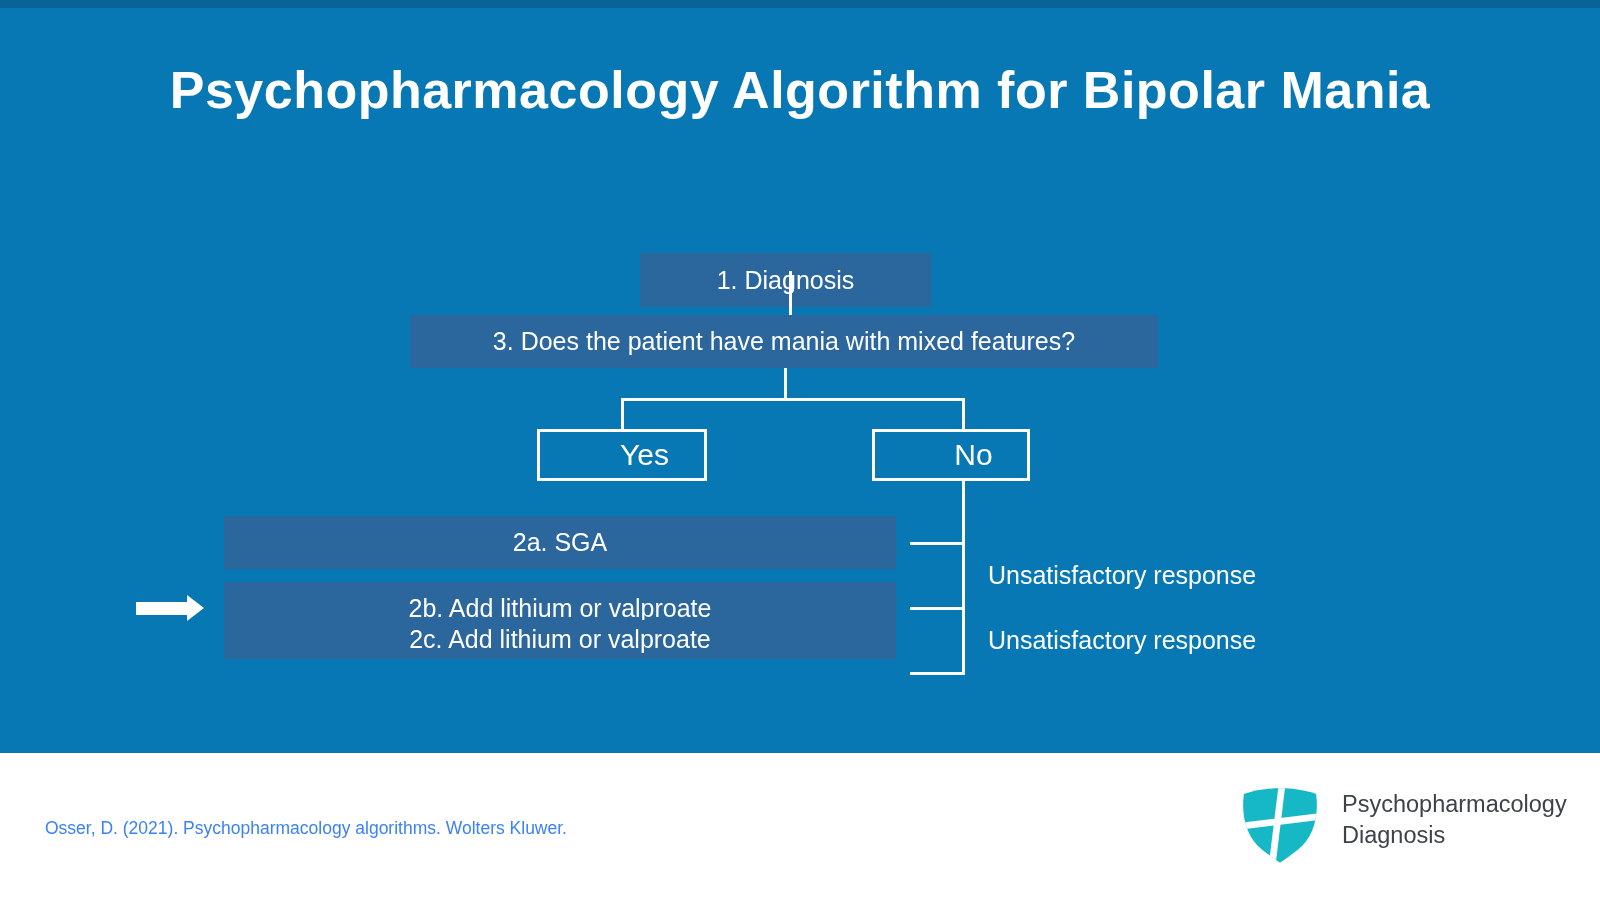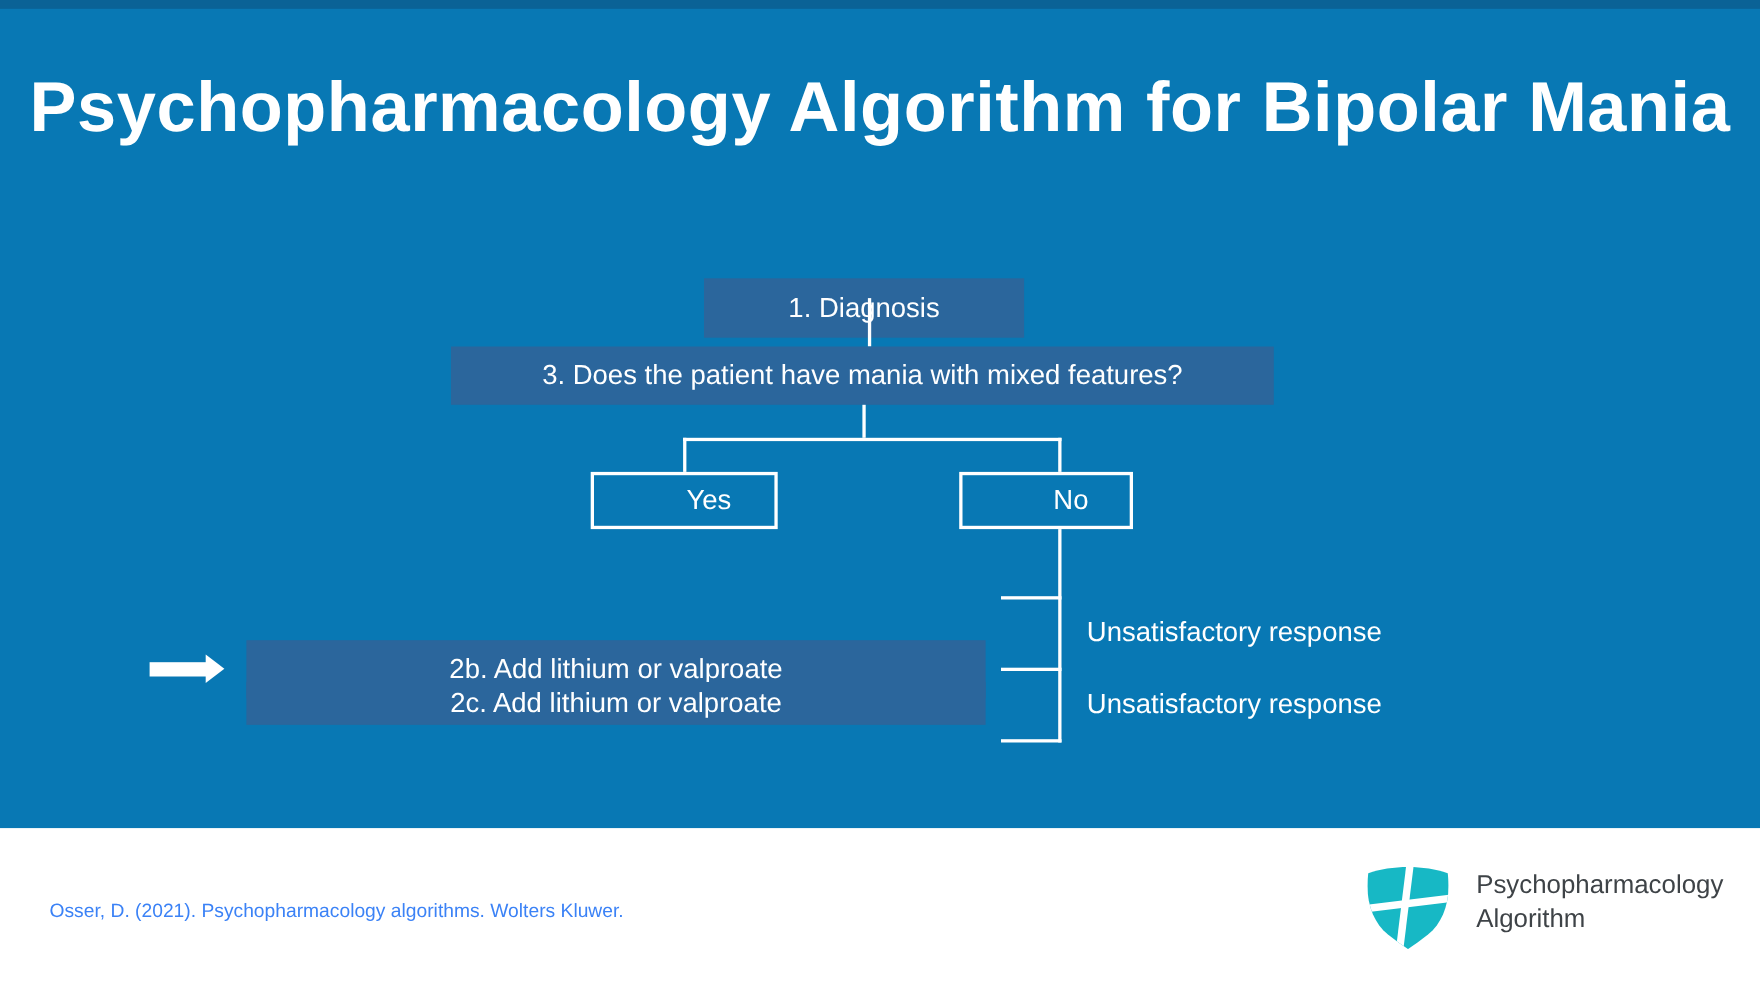--- a/index.html
+++ b/index.html
@@ -29,41 +29,41 @@
     height: 8px;
     background: #0a6296;
   }
 
   .slide-title {
     position: absolute;
     left: 0; top: 60px;
     width: 1600px;
     text-align: center;
     color: #ffffff;
-    font-size: 64px;
+    font-size: 52px;
     font-weight: bold;
     letter-spacing: 0.5px;
   }
 
   .node {
     position: absolute;
     background: #2b669c;
     color: #ffffff;
     font-size: 25px;
     display: flex;
     align-items: center;
     justify-content: center;
   }
 
   .node-outline {
     position: absolute;
     background: transparent;
     border: 3px solid #ffffff;
     color: #ffffff;
-    font-size: 25px;
+    font-size: 30px;
     display: flex;
     align-items: center;
     justify-content: center;
     padding-left: 45px;
   }
 
   .cline { position: absolute; background: #ffffff; }
 
   .resp-label {
     position: absolute;
@@ -139,20 +139,21 @@
 
   <div class="node-outline" style="left:537px; top:429px; width:170px; height:52px;">Yes</div>
 
   <div class="node-outline" style="left:872px; top:429px; width:158px; height:52px;">No</div>
 
   <div class="cline" style="left:962px; top:481px; width:3px; height:194px;"></div>
   <div class="cline" style="left:910px; top:542px; width:55px; height:3px;"></div>
   <div class="cline" style="left:910px; top:607px; width:55px; height:3px;"></div>
   <div class="cline" style="left:910px; top:672px; width:55px; height:3px;"></div>
 
+  <div class="node" style="left:224px; top:516px; width:672px; height:53px;">2a. SGA</div>
   <div class="node" style="left:224px; top:582px; width:672px; height:53px;">2b. Add lithium or valproate</div>
   <div class="node" style="left:224px; top:620px; width:672px; height:39px;">2c. Add lithium or valproate</div>
 
   <div class="arrow-shaft"></div>
   <div class="arrow-head"></div>
 
   <div class="resp-label" style="left:988px; top:560px;">Unsatisfactory response</div>
   <div class="resp-label" style="left:988px; top:625px;">Unsatisfactory response</div>
 
   <div class="footer"></div>
@@ -166,16 +167,16 @@
     </defs>
     <g clip-path="url(#shieldClip)">
       <rect width="100" height="100" fill="#17b8c5"></rect>
       <rect x="43" y="-10" width="8" height="120" fill="#ffffff" transform="rotate(7 47 46)"></rect>
       <rect x="-10" y="42" width="120" height="8" fill="#ffffff" transform="rotate(-7 47 46)"></rect>
     </g>
   </svg>
 
   <div class="logo-text">
     <div>Psychopharmacology</div>
-    <div>Algorithm</div>
+    <div>Diagnosis</div>
   </div>
 
 </div>
 
 </body></html>

